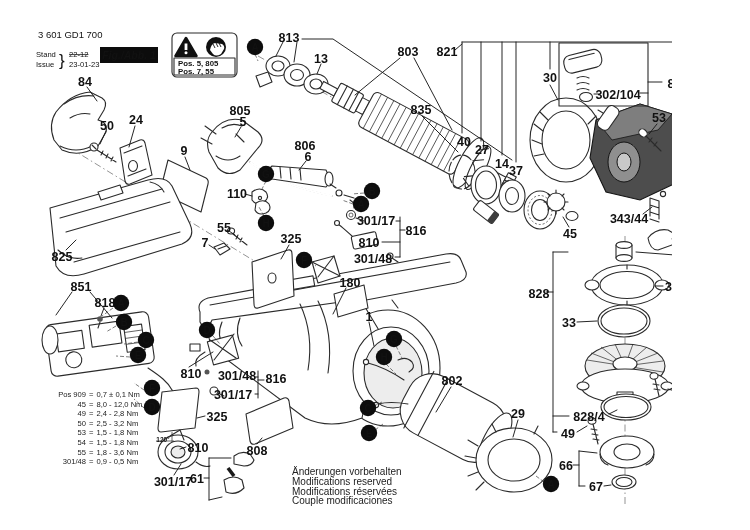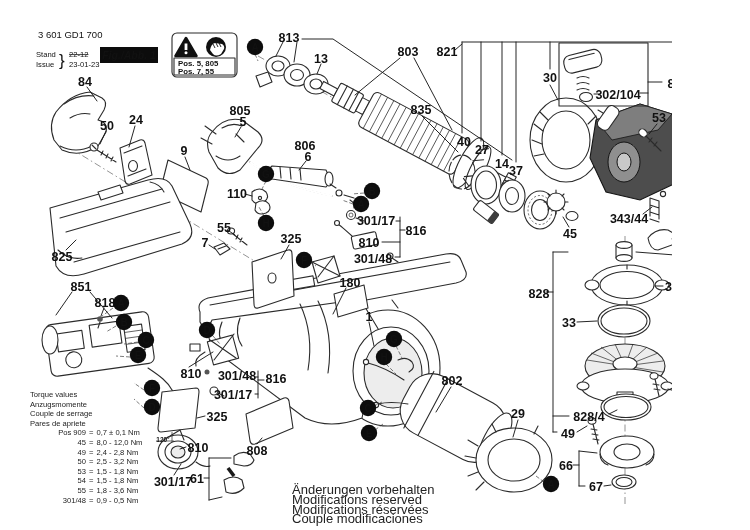--- a/index.html
+++ b/index.html
@@ -13,21 +13,21 @@
   .dk{fill:#4d4d4d;stroke:#151515;stroke-width:1.1;}
   .dk2{fill:#7e7e7e;stroke:#151515;stroke-width:0.8;}
   .ldr{stroke:#1a1a1a;stroke-width:0.95;fill:none;stroke-linecap:round;}
   .ax{stroke:#666;stroke-width:0.7;fill:none;stroke-dasharray:7 3 1.5 3;}
   .lds{stroke:#444;stroke-width:0.7;fill:none;stroke-dasharray:4 2;}
   .thin{stroke:#2b2b2b;stroke-width:0.7;fill:none;}
   .torque{position:absolute;left:30px;top:390px;width:165px;font-size:7.6px;line-height:9.6px;color:#222;}
   .t-row{display:flex;}
   .t-pos{width:56px;text-align:right;white-space:pre;}
   .t-eq{padding:0 3px;}
-  .notes{position:absolute;left:292px;top:485px;font-size:13px;line-height:9.8px;color:#222;}
+  .notes{position:absolute;left:292px;top:467px;font-size:10px;line-height:9.8px;color:#222;}
 </style>
 </head>
 <body>
 
 <div class="page">
 <svg width="750" height="530" viewBox="0 0 750 530">
 
   <g>
     <text x="38" y="38" font-size="9.5">3 601 GD1 700</text>
     <text x="36" y="57" font-size="7.6">Stand</text>
@@ -551,26 +551,20 @@
           <text x="369" y="436.6" text-anchor="middle" font-size="10" font-weight="bold" fill="#fff">E</text>
         </g>
         <g>
           <circle cx="551" cy="484" r="8.2" fill="#0d0d0d"></circle>
           <text x="551" y="487.6" text-anchor="middle" font-size="10" font-weight="bold" fill="#fff">A</text>
         </g>
       </g>
 </svg>
 
 <div class="torque">
-  <div id="torque-titles">
-        <div>Torque values</div>
-        <div>Anzugsmomente</div>
-        <div>Couple de serrage</div>
-        <div>Pares de apriete</div>
-      </div>
   <div id="torque-rows">
         <div class="t-row">
           <span class="t-pos">Pos 909</span>
           <span class="t-eq">=</span>
           <span class="t-val">0,7 ± 0,1 Nm</span>
         </div>
         <div class="t-row">
           <span class="t-pos">45</span>
           <span class="t-eq">=</span>
           <span class="t-val">8,0 - 12,0 Nm</span>

